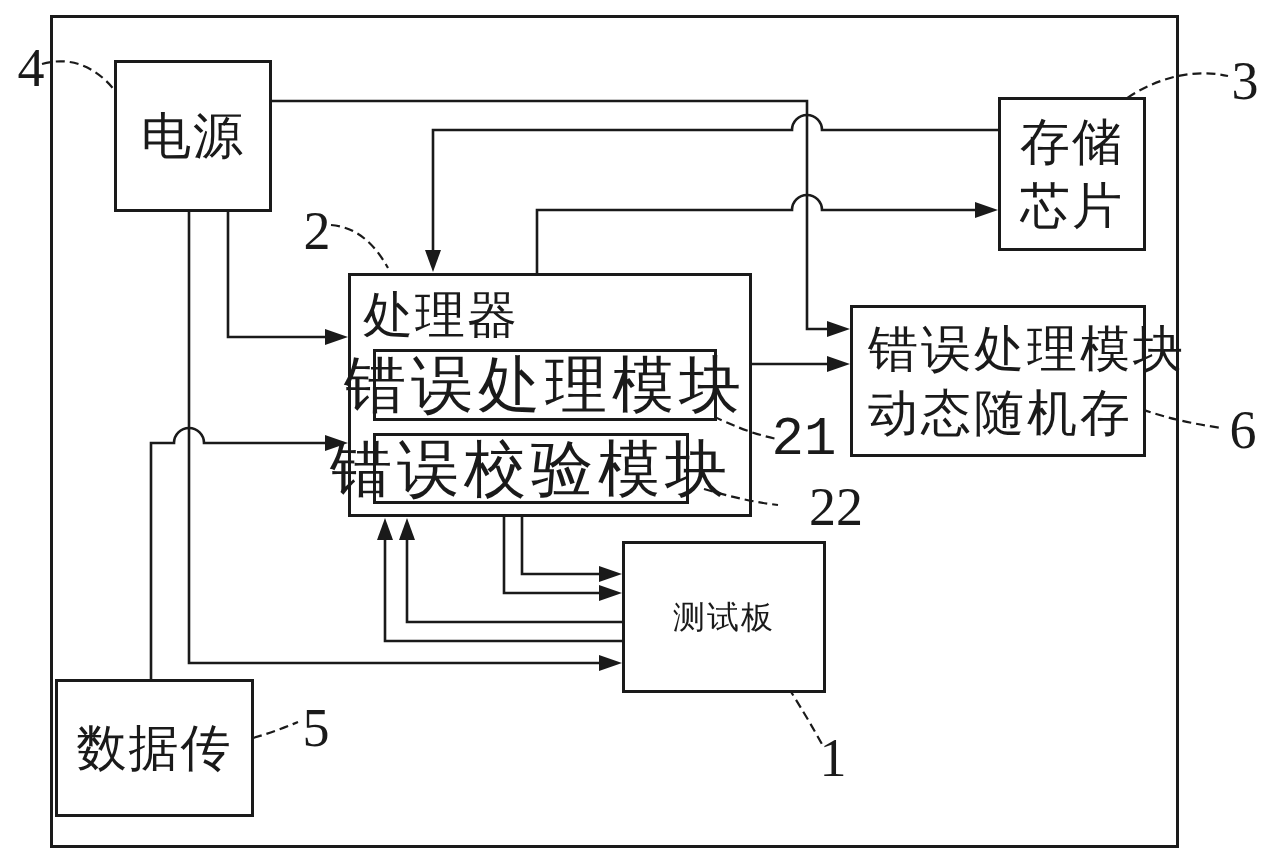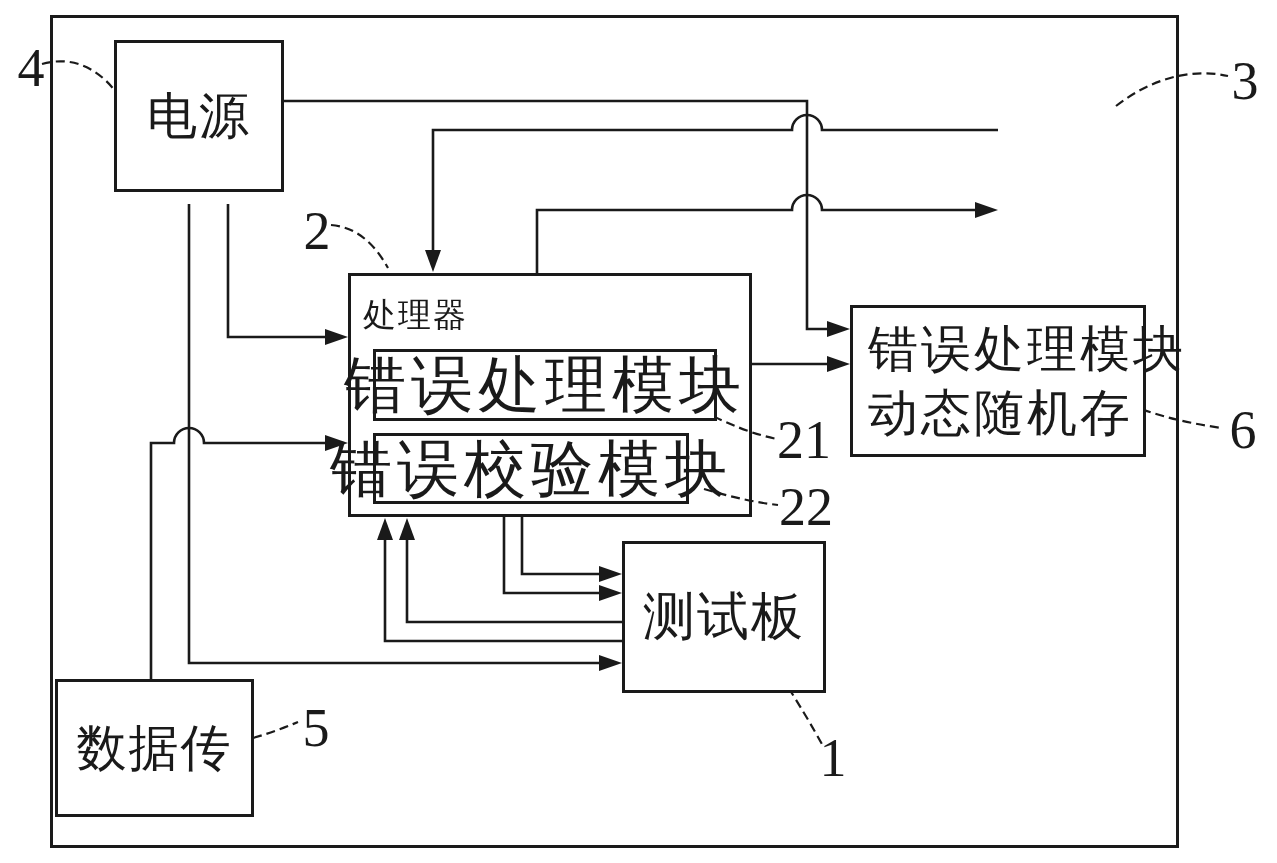--- a/index.html
+++ b/index.html
@@ -23,44 +23,44 @@
     position:absolute;left:50px;top:15px;width:1129px;height:833px;
     border:3px solid var(--ink);box-sizing:border-box;
   }
   .box{
     position:absolute;border:3px solid var(--ink);box-sizing:border-box;
     background:var(--bg);
     display:flex;flex-direction:column;justify-content:center;align-items:center;
     text-align:center;
   }
   .cn{font-size:50px;line-height:64px;letter-spacing:2px;white-space:nowrap;}
-  .box-power   {left:114px;top:40px; width:170px;height:152px;}
+  .box-power   {left:114px;top:60px; width:158px;height:152px;}
   .box-storage {left:998px;top:97px; width:148px;height:154px;}
   .box-proc    {left:348px;top:273px;width:404px;height:244px;align-items:flex-start;justify-content:flex-start;background:transparent;}
-  .proc-title  {position:absolute;left:12px;top:12px;font-size:33px;line-height:54px;letter-spacing:2px;white-space:nowrap;}
+  .proc-title  {position:absolute;left:12px;top:12px;font-size:50px;line-height:54px;letter-spacing:2px;white-space:nowrap;}
   .box-sub1    {left:22px;top:73px; width:344px;height:72px;}
   .box-sub2    {left:22px;top:157px;width:316px;height:71px;}
   .box-sub1 .cn,.box-sub2 .cn{font-size:62px;letter-spacing:5px;line-height:60px;}
   .box-dram    {left:850px;top:305px;width:296px;height:152px;align-items:flex-start;padding-left:15px;}
   .box-dram .cn{letter-spacing:3px;}
   .box-test    {left:622px;top:541px;width:204px;height:152px;}
-  .box-test .cn{font-size:52px;}
+  .box-test .cn{font-size:32px;}
   .box-data    {left:55px;top:679px;width:199px;height:138px;}
   .ref{
     position:absolute;transform:translate(-50%,-50%);
     font-size:54px;line-height:54px;white-space:nowrap;
   }
   .ref-1 {left:833px; top:758px;}
   .ref-2 {left:317px; top:231px;}
   .ref-3 {left:1245px;top:81px;}
   .ref-4 {left:31px;  top:68px;}
   .ref-5 {left:316px; top:728px;}
   .ref-6 {left:1243px;top:430px;}
-  .ref-21{left:804px; top:440px;}
-  .ref-22{left:806px; top:507px;font-family:Liberation Serif, serif;}
+  .ref-21{left:804px; top:440px;font-family:Liberation Mono, monospace;}
+  .ref-22{left:836px; top:507px;font-family:Liberation Serif, serif;}
 </style>
 </head>
 <body>
 
 <div class="stage">
 
   <svg class="wires" viewBox="0 0 1277 863">
 
     <path d="M263 101 H807 V329 H832"></path>
 
@@ -103,20 +103,24 @@
     <path class="dash" d="M253 738 C270 733 284 728 298 722"></path>
     <path class="dash" d="M781 676 C799 704 812 726 823 746"></path>
   </svg>
 
   <div class="outer-border"></div>
 
   <div class="box box-power">
     <div class="cn">电源</div>
   </div>
 
+  <div class="box box-storage">
+    <div class="cn">存储</div>
+    <div class="cn">芯片</div>
+  </div>
 
   <div class="box box-proc">
     <div class="proc-title">处理器</div>
     <div class="box box-sub1">
       <div class="cn">错误处理模块</div>
     </div>
     <div class="box box-sub2">
       <div class="cn">错误校验模块</div>
     </div>
   </div>

